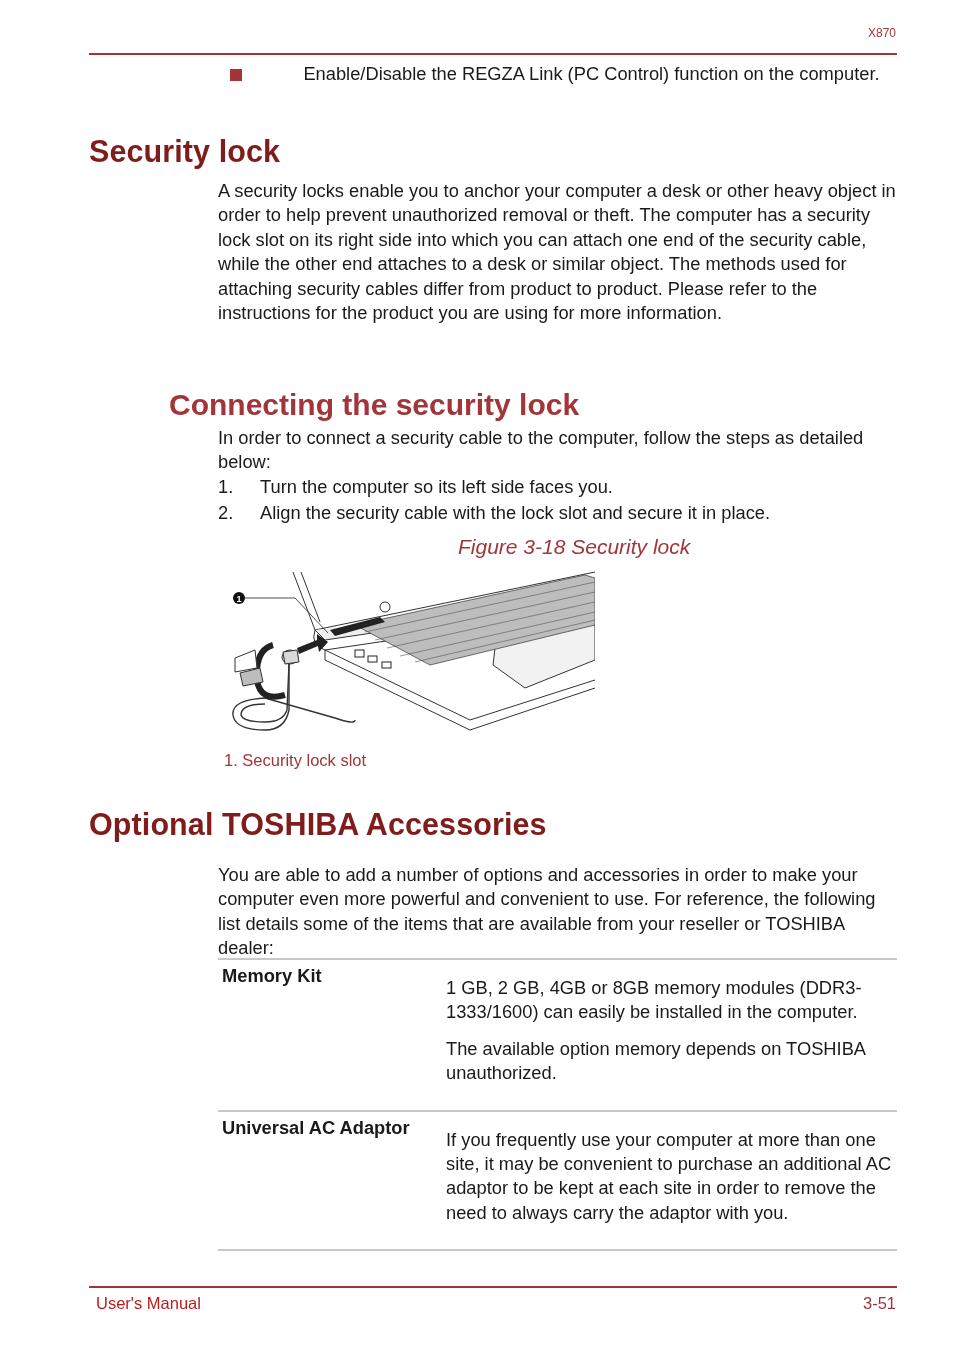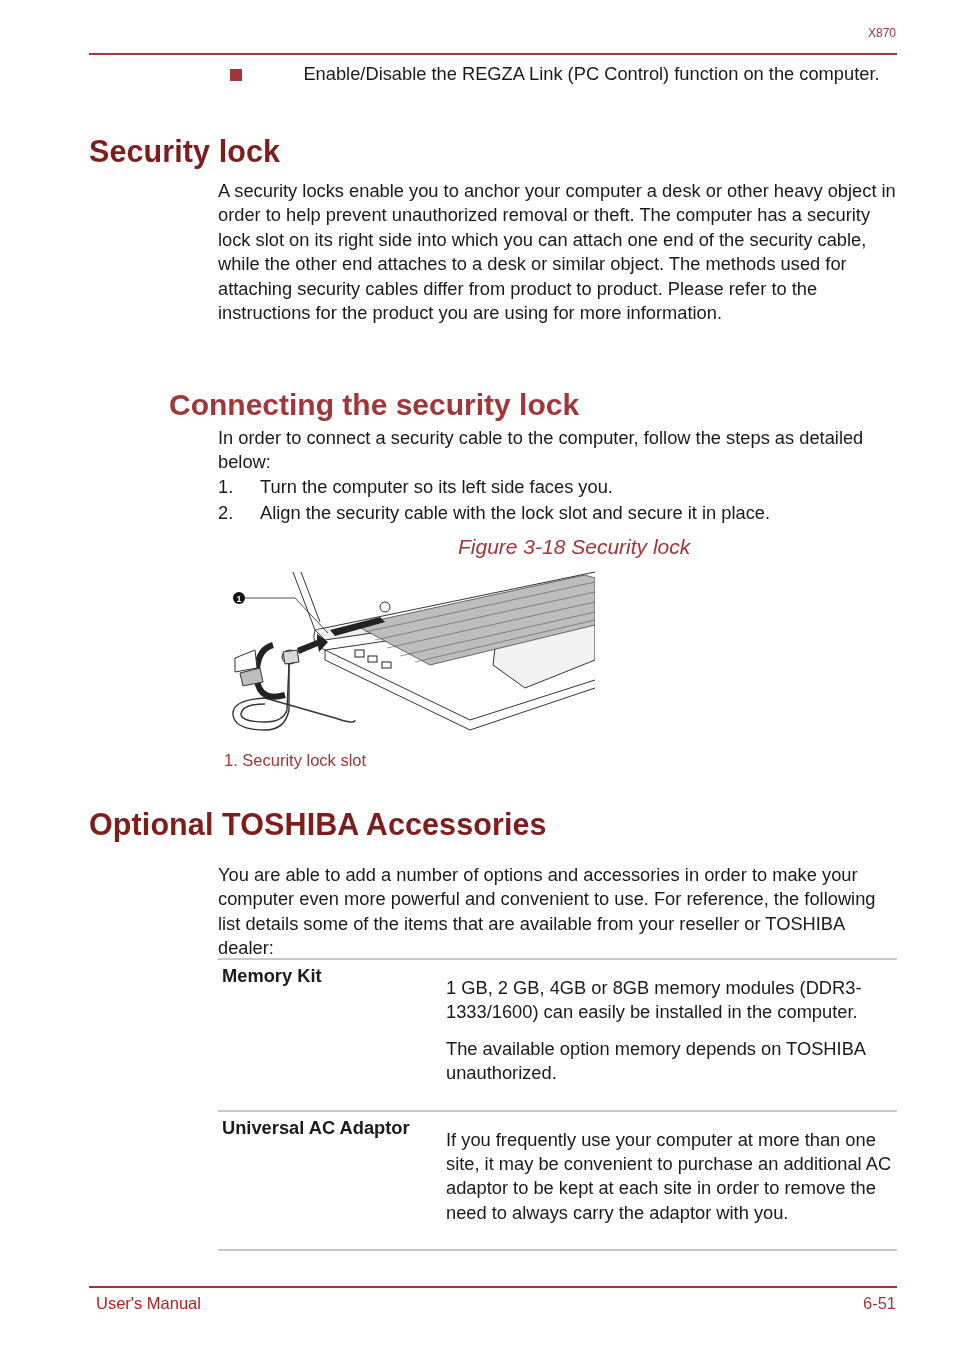--- a/index.html
+++ b/index.html
@@ -161,13 +161,13 @@
     <td class="term">Universal AC Adaptor</td>
     <td class="def">
       <p>If you frequently use your computer at more than one site, it may be convenient to purchase an additional AC adaptor to be kept at each site in order to remove the need to always carry the adaptor with you.</p>
     </td>
   </tr>
 </tbody>
   </table>
 
 <div class="abs rule bottom"></div>
 <div class="abs footer-left">User's Manual</div>
-<div class="abs footer-right">6-51</div>
+<div class="abs footer-right">3-51</div>
 
 </body></html>

